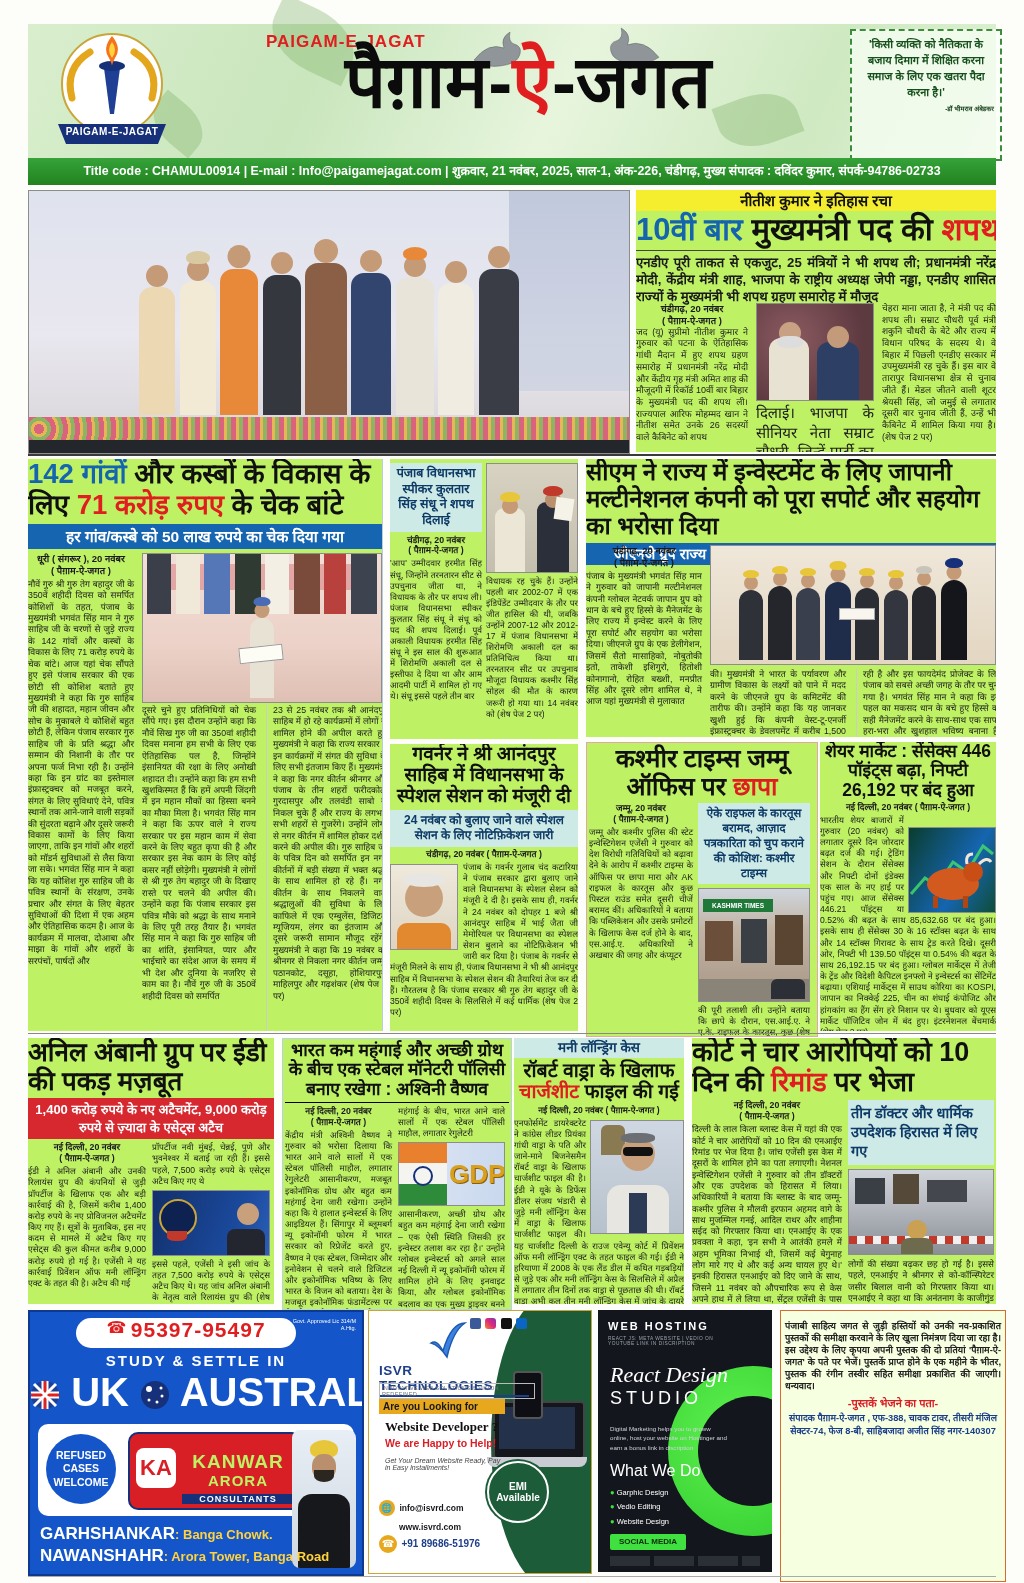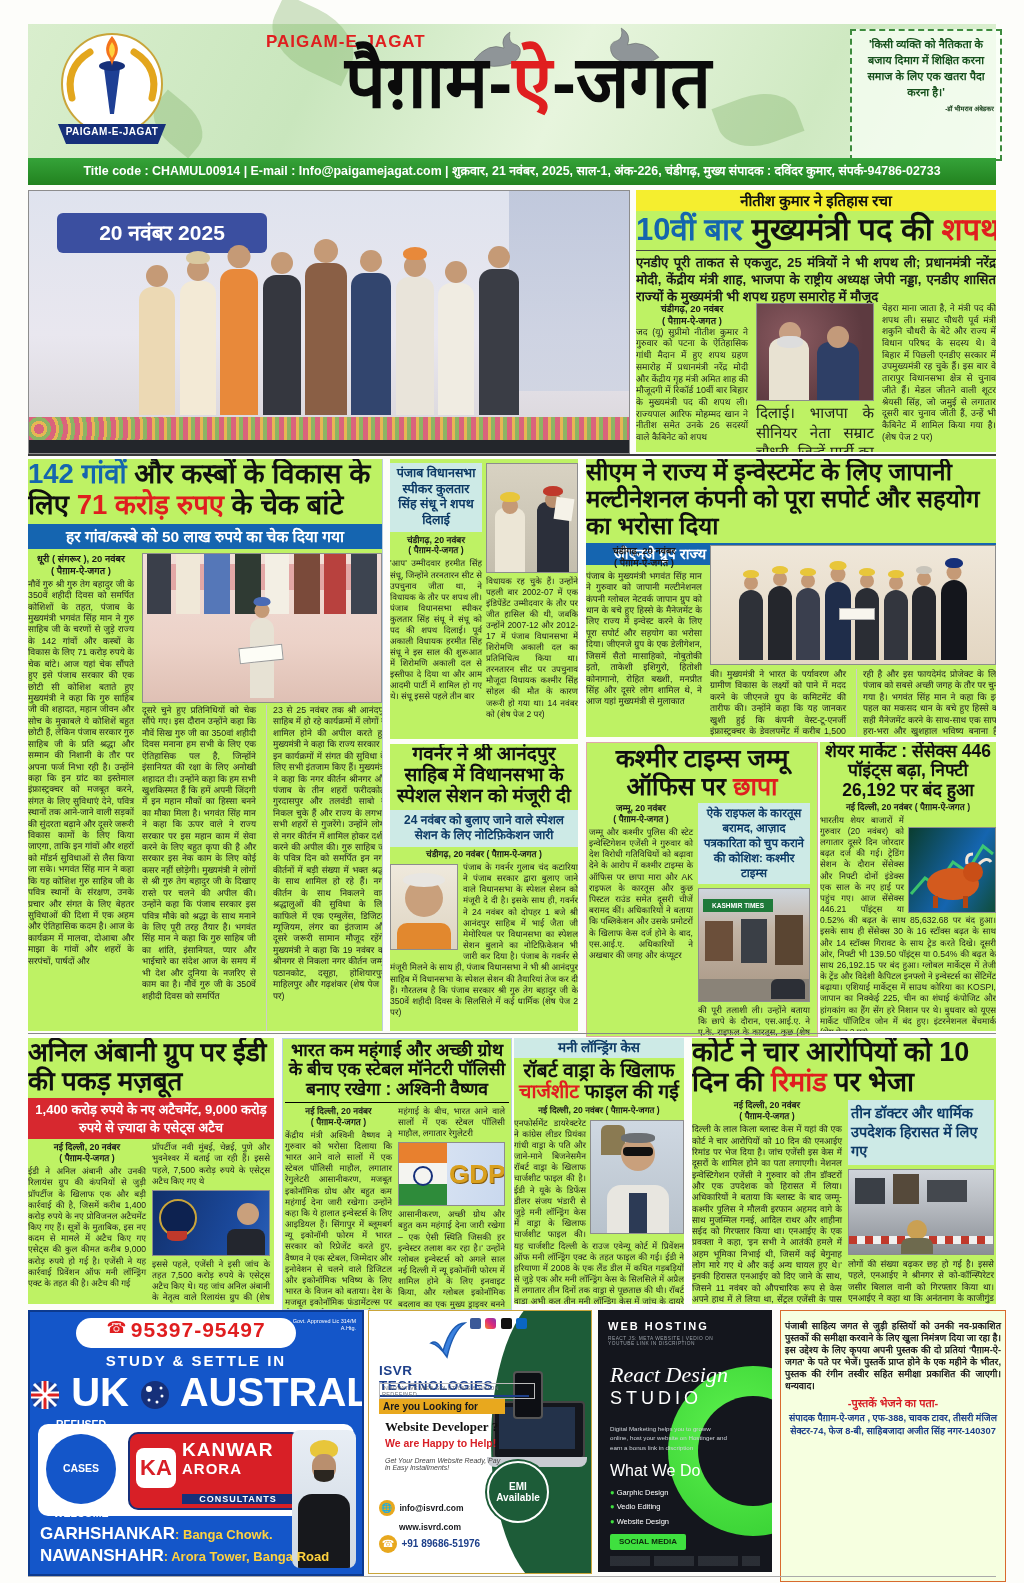--- a/index.html
+++ b/index.html
@@ -68,21 +68,20 @@
 
     <div class="abs quotebox" style="left:822px;top:5px;width:136px;height:116px;padding:6px 6px;">
       <div class="b c" style="font-size:11px;line-height:1.45;">'किसी व्यक्ति को नैतिकता के बजाय दिमाग में शिक्षित करना समाज के लिए एक खतरा पैदा करना है।'</div>
       <div class="b" style="font-size:6.5px;text-align:right;margin-top:3px;color:#143d18;">-डॉ भीमराव अंबेडकर</div>
     </div>
   </div>
 
   <div class="abs" style="left:28px;top:158px;width:968px;height:27px;background:linear-gradient(#35a339,#22821f);color:#fff;font-weight:bold;font-size:12.4px;line-height:27px;text-align:center;white-space:nowrap;overflow:hidden;">Title code : CHAMUL00914 | E-mail : Info@paigamejagat.com | शुक्रवार, 21 नवंबर, 2025, साल-1, अंक-226, चंडीगढ़, मुख्य संपादक : दविंदर कुमार, संपर्क-94786-02733</div>
 
   <div class="art ph" style="left:28px;top:190px;width:600px;height:262px;background:linear-gradient(#dfe3ee 0%,#e9e7ef 55%,#d8d4d8 100%);">
-    <div class="abs" style="left:28px;top:22px;width:210px;height:40px;background:#3b4fa0;border-radius:6px;color:#fff;font-weight:800;font-size:21px;text-align:center;line-height:40px;">20 नवंबर 2025</div>
 
     <div class="abs" style="right:0;top:0;width:120px;height:200px;background:linear-gradient(#b9c2d8,#cdd3e2);opacity:.8;"></div>
 
     <div class="abs" style="left:0;bottom:34px;width:100%;text-align:center;">
       <div class="fig" style="width:36px;height:128px;background:#ecd9b4;"><i class="fhead" style="top:-22px;width:22px;height:22px;"></i></div>
       <div class="fig" style="width:36px;height:134px;background:#f3ead6;"><i class="fhead" style="top:-22px;width:22px;height:22px;"></i><i class="ftur" style="top:-30px;width:24px;height:13px;background:#d9c9a0;"></i></div>
       <div class="fig" style="width:38px;height:146px;background:#e8893a;"><i class="fhead" style="top:-24px;width:23px;height:23px;"></i></div>
       <div class="fig" style="width:38px;height:140px;background:#35373f;"><i class="fhead" style="top:-23px;width:22px;height:22px;"></i></div>
       <div class="fig" style="width:42px;height:152px;background:#8a5f45;"><i class="fhead" style="top:-24px;width:24px;height:24px;"></i></div>
       <div class="fig" style="width:40px;height:142px;background:#32456e;"><i class="fhead" style="top:-23px;width:22px;height:22px;"></i></div>
@@ -377,28 +376,28 @@
         <circle cx="15" cy="15" r="14" fill="#16307a"></circle>
           <circle cx="9" cy="9" r="3" fill="#fff"></circle>
           <circle cx="21" cy="8" r="1.5" fill="#fff"></circle>
           <circle cx="22" cy="16" r="1.5" fill="#fff"></circle>
           <circle cx="17" cy="22" r="1.5" fill="#fff"></circle>
           <circle cx="9" cy="20" r="1.5" fill="#fff"></circle>
       </svg>
       <span>AUSTRALIA</span>
     </div>
     <div class="abs" style="left:8px;top:112px;width:316px;height:92px;background:#fff;border-radius:10px;">
-      <div class="abs c" style="left:8px;top:10px;width:70px;height:70px;border-radius:50%;background:#1456c9;color:#fff;font-weight:800;font-size:10.5px;line-height:1.3;padding-top:0;display:flex;flex-direction:column;justify-content:center;gap:31px;">
+      <div class="abs c" style="left:8px;top:10px;width:70px;height:70px;border-radius:50%;background:#1456c9;color:#fff;font-weight:800;font-size:10.5px;line-height:1.3;padding-top:0;display:flex;flex-direction:column;justify-content:center;">
         <span>REFUSED</span>
         <span>CASES</span>
         <span>WELCOME</span>
       </div>
       <div class="abs" style="left:90px;top:8px;width:170px;height:74px;background:#d81f26;border-radius:10px;border:2px solid #16307a;">
         <div class="abs c b" style="left:6px;top:14px;width:40px;height:40px;background:#fff;border-radius:8px;color:#d81f26;font-size:22px;line-height:40px;">KA</div>
-        <div class="abs" style="left:52px;top:6px;width:112px;color:#ffffff;font-weight:900;font-size:19px;letter-spacing:1px;line-height:1.1;text-align:left;">
+        <div class="abs" style="left:52px;top:18px;width:112px;color:#bef264;font-weight:900;font-size:19px;letter-spacing:1px;line-height:1.1;text-align:center;">
           <div>KANWAR</div>
           <div style="font-size:15px;">ARORA</div>
         </div>
         <div class="abs c" style="left:52px;bottom:4px;width:112px;background:#16307a;color:#fff;font-size:9px;font-weight:bold;letter-spacing:1px;">CONSULTANTS</div>
       </div>
     </div>
 
     <div class="abs" style="right:6px;top:118px;width:64px;height:138px;background:linear-gradient(#e8eef5,#cfd8e2);border-radius:8px;overflow:hidden;">
       <div class="abs" style="left:18px;top:10px;width:28px;height:18px;border-radius:50% 50% 40% 40%;background:#e8c63a;"></div>
       <div class="abs" style="left:20px;top:24px;width:24px;height:26px;border-radius:45%;background:#b98f6e;"></div>

